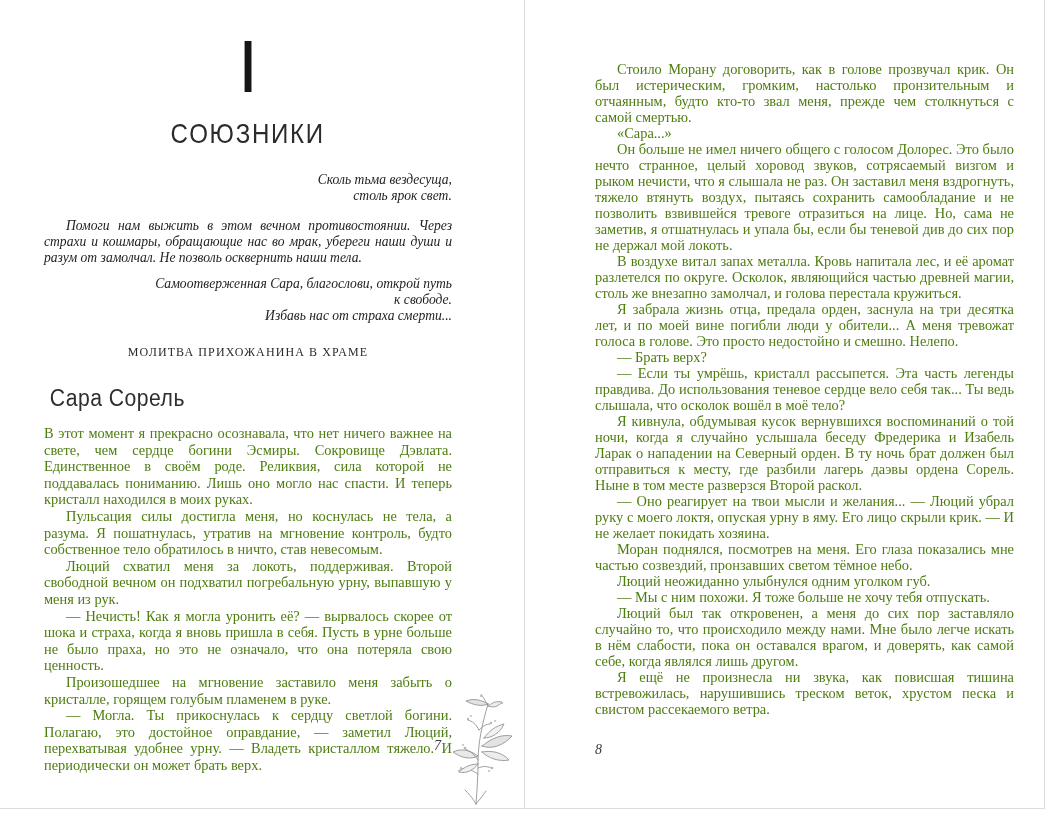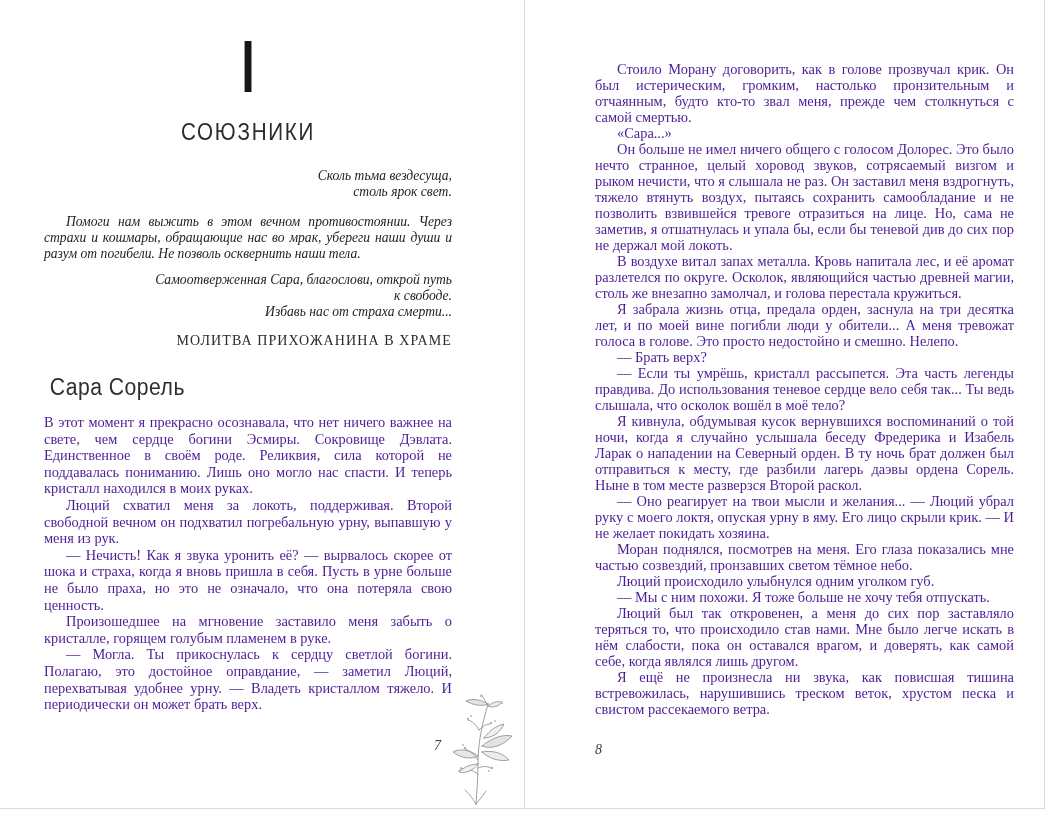--- a/index.html
+++ b/index.html
@@ -35,21 +35,21 @@
     font-size:74px;
     line-height:58px;
     font-weight:400;
     color:#161616;
   }
   .chapter-title{
     margin-top:22px;
     text-align:center;
     font-family:"Liberation Sans", sans-serif;
     font-weight:300;
-    font-size:24px;
+    font-size:28px;
     color:#2b2b2b;
   }
   .chapter-title .squeeze{
     display:inline-block;
     transform:scaleX(0.86);
     transform-origin:center;
     letter-spacing:2px;
   }
   .epigraph{
     margin-top:22px;
@@ -60,25 +60,25 @@
   }
   .verse-line{text-align:right;}
   .epigraph-par{
     margin-top:14px;
     text-align:justify;
     text-indent:22px;
   }
   .invocation{margin-top:10px;font-style:italic;}
   .invocation-line{text-align:right;}
   .attribution{
-    margin-top:13px;
-    text-align:right;
+    margin-top:20px;
+    text-align:center;
     font-style:normal;
     text-transform:uppercase;
-    font-size:14px;
+    font-size:12px;
     letter-spacing:1.1px;
     color:#2a2a2a;
   }
   .section-heading{
     margin-top:25px;
     font-family:"Liberation Sans", sans-serif;
     font-weight:300;
     font-size:23px;
     color:#2e2e2e;
   }
@@ -86,21 +86,21 @@
     display:inline-block;
     transform:scaleX(0.92);
     transform-origin:center;
     letter-spacing:0.5px;
   }
   .body-text{
     margin-top:13px;
     text-align:justify;
     font-size:14.4px;
     line-height:16.6px;
-    color:#4c1d95;
+    color:#4d7c0f;
   }
   .body-text p{margin:0;text-indent:22px;}
   .body-text p.no-indent{text-indent:0;}
   .page-right .body-text{
     margin:0;
     line-height:16px;
   }
   .right-content{
     padding:61px 30px 0 70px;
   }
@@ -130,39 +130,40 @@
       <div class="chapter-numeral">I</div>
 
       <div class="chapter-title">
         <span class="squeeze">СОЮЗНИКИ</span>
       </div>
 
       <div class="epigraph">
         <div class="verse-line">Сколь тьма вездесуща,</div>
         <div class="verse-line">столь ярок свет.</div>
 
-        <div class="epigraph-par">Помоги нам выжить в этом вечном противостоянии. Через страхи и кошмары, обращающие нас во мрак, убереги наши души и разум от погибели. Не позволь осквернить наши тела.</div>
+        <div class="epigraph-par">Помоги нам выжить в этом вечном противостоянии. Через страхи и кошмары, обращающие нас во мрак, убереги наши души и разум от замолчал. Не позволь осквернить наши тела.</div>
 
         <div class="invocation">
           <div class="invocation-line">Самоотверженная Сара, благослови, открой путь</div>
           <div class="invocation-line">к свободе.</div>
           <div class="invocation-line">Избавь нас от страха смерти...</div>
         </div>
 
         <div class="attribution">Молитва прихожанина в храме</div>
       </div>
 
       <div class="section-heading">
         <span class="squeeze">Сара Сорель</span>
       </div>
 
       <div class="body-text">
         <p class="no-indent">В этот момент я прекрасно осознавала, что нет ничего важнее на свете, чем сердце богини Эсмиры. Сокровище Дэвлата. Единственное в своём роде. Реликвия, сила которой не поддавалась пониманию. Лишь оно могло нас спасти. И теперь кристалл находился в моих руках.</p>
+        <p>Пульсация силы достигла меня, но коснулась не тела, а разума. Я пошатнулась, утратив на мгновение контроль, будто собственное тело обратилось в ничто, став невесомым.</p>
         <p>Люций схватил меня за локоть, поддерживая. Второй свободной вечном он подхватил погребальную урну, выпавшую у меня из рук.</p>
-        <p>— Нечисть! Как я звука уронить её? — вырвалось скорее от шока и страха, когда я вновь пришла в себя. Пусть в урне больше не было праха, но это не означало, что она потеряла свою ценность.</p>
+        <p>— Нечисть! Как я могла уронить её? — вырвалось скорее от шока и страха, когда я вновь пришла в себя. Пусть в урне больше не было праха, но это не означало, что она потеряла свою ценность.</p>
         <p>Произошедшее на мгновение заставило меня забыть о кристалле, горящем голубым пламенем в руке.</p>
         <p>— Могла. Ты прикоснулась к сердцу светлой богини. Полагаю, это достойное оправдание, — заметил Люций, перехватывая удобнее урну. — Владеть кристаллом тяжело. И периодически он может брать верх.</p>
       </div>
     </div>
 
     <span class="page-number pn-left">7</span>
 
     <svg class="sprig" viewBox="0 0 82 112" fill="none" xmlns="http://www.w3.org/2000/svg">
       <g stroke="#949494" stroke-width="0.9" fill="none" stroke-linecap="round">
 
@@ -210,22 +211,22 @@
         <p>Стоило Морану договорить, как в голове прозвучал крик. Он был истерическим, громким, настолько пронзительным и отчаянным, будто кто-то звал меня, прежде чем столкнуться с самой смертью.</p>
         <p>«Сара...»</p>
         <p>Он больше не имел ничего общего с голосом Долорес. Это было нечто странное, целый хоровод звуков, сотрясаемый визгом и рыком нечисти, что я слышала не раз. Он заставил меня вздрогнуть, тяжело втянуть воздух, пытаясь сохранить самообладание и не позволить взвившейся тревоге отразиться на лице. Но, сама не заметив, я отшатнулась и упала бы, если бы теневой див до сих пор не держал мой локоть.</p>
         <p>В воздухе витал запах металла. Кровь напитала лес, и её аромат разлетелся по округе. Осколок, являющийся частью древней магии, столь же внезапно замолчал, и голова перестала кружиться.</p>
         <p>Я забрала жизнь отца, предала орден, заснула на три десятка лет, и по моей вине погибли люди у обители... А меня тревожат голоса в голове. Это просто недостойно и смешно. Нелепо.</p>
         <p>— Брать верх?</p>
         <p>— Если ты умрёшь, кристалл рассыпется. Эта часть легенды правдива. До использования теневое сердце вело себя так... Ты ведь слышала, что осколок вошёл в моё тело?</p>
         <p>Я кивнула, обдумывая кусок вернувшихся воспоминаний о той ночи, когда я случайно услышала беседу Фредерика и Изабель Ларак о нападении на Северный орден. В ту ночь брат должен был отправиться к месту, где разбили лагерь даэвы ордена Сорель. Ныне в том месте разверзся Второй раскол.</p>
         <p>— Оно реагирует на твои мысли и желания... — Люций убрал руку с моего локтя, опуская урну в яму. Его лицо скрыли крик. — И не желает покидать хозяина.</p>
         <p>Моран поднялся, посмотрев на меня. Его глаза показались мне частью созвездий, пронзавших светом тёмное небо.</p>
-        <p>Люций происходило улыбнулся одним уголком губ.</p>
+        <p>Люций неожиданно улыбнулся одним уголком губ.</p>
         <p>— Мы с ним похожи. Я тоже больше не хочу тебя отпускать.</p>
-        <p>Люций был так откровенен, а меня до сих пор заставляло теряться то, что происходило став нами. Мне было легче искать в нём слабости, пока он оставался врагом, и доверять, как самой себе, когда являлся лишь другом.</p>
+        <p>Люций был так откровенен, а меня до сих пор заставляло случайно то, что происходило между нами. Мне было легче искать в нём слабости, пока он оставался врагом, и доверять, как самой себе, когда являлся лишь другом.</p>
         <p>Я ещё не произнесла ни звука, как повисшая тишина встревожилась, нарушившись треском веток, хрустом песка и свистом рассекаемого ветра.</p>
       </div>
     </div>
     <span class="page-number pn-right">8</span>
   </div>
 
 </div>
 
 </body></html>

